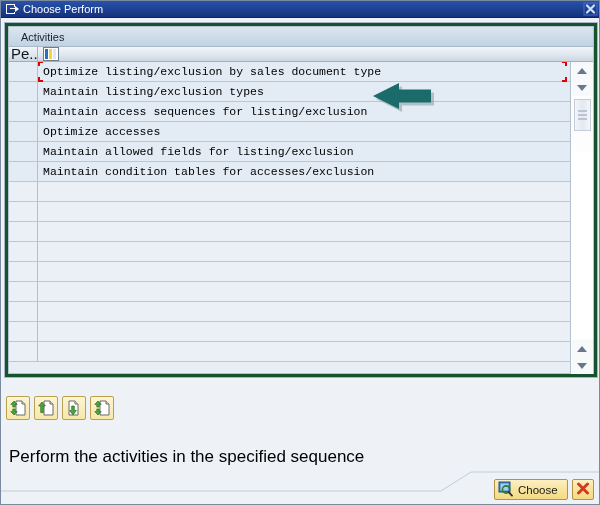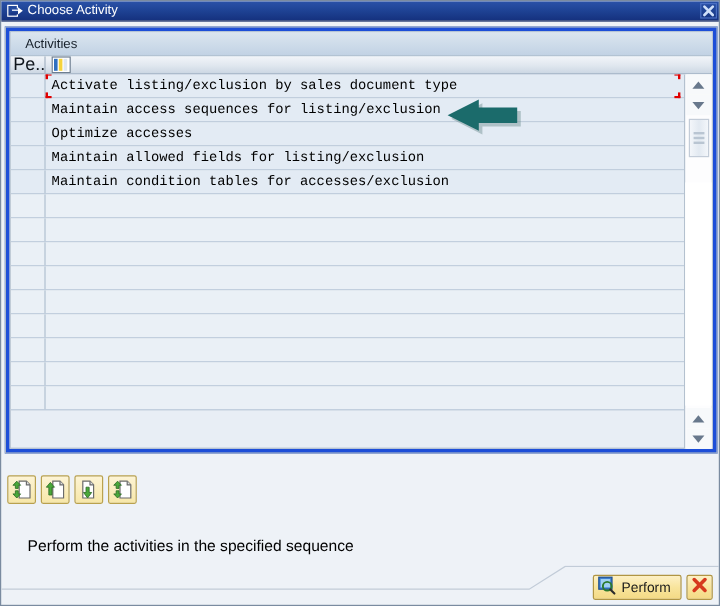--- a/index.html
+++ b/index.html
@@ -83,21 +83,21 @@
   }
   .title-close svg { display: block; }
 
   
   .panel {
     position: absolute;
     left: 3px; top: 21px;
     width: 594px; height: 356px;
     box-sizing: border-box;
     border: 1px solid #a8b6c6;
-    background: #1d4ed8;
+    background: #14532d;
   }
   .panel-inner {
     position: absolute;
     left: 3px; top: 3px;
     width: 586px; height: 348px;
     box-sizing: border-box;
     border: 1px solid #b4c1cf;
     background: #e8eef5;
   }
 
@@ -310,22 +310,22 @@
     display: flex;
     align-items: center;
     justify-content: center;
     cursor: pointer;
   }
   .nav-btn svg { display: block; }
 
   
   .status {
     position: absolute;
-    left: 22px; top: 446px;
-    font-size: 13px;
+    left: 8px; top: 446px;
+    font-size: 17px;
     color: #000000;
     white-space: nowrap;
   }
 
   
   .bottom-sep {
     position: absolute;
     left: 0; top: 470px;
     width: 600px; height: 34px;
     overflow: hidden;
@@ -371,21 +371,21 @@
 
 <div class="dialog">
 
   <div class="titlebar">
     <div class="title-icon">
       <span class="box"></span>
       <span class="cut"></span>
       <span class="arrow"></span>
       <span class="arrowhead"></span>
     </div>
-    <div class="title-text">Choose Activity</div>
+    <div class="title-text">Choose Perform</div>
     <div class="title-close">
       <svg width="15" height="14" viewBox="0 0 15 14">
         <rect x="1" y="1" width="13" height="12" fill="none" stroke="#4a6fc4" stroke-width="1"></rect>
         <path d="M4 3.5 L11 10.5 M11 3.5 L4 10.5" stroke="#cfe0fa" stroke-width="2.2" stroke-linecap="round"></path>
       </svg>
     </div>
   </div>
 
   <div class="panel">
     <div class="panel-inner">
@@ -403,31 +403,35 @@
                 <i class="b1"></i>
                 <i class="b2"></i>
                 <i class="b3"></i>
               </span>
           </div>
         </div>
 
         <div class="rows" id="rows-host">
             <div class="row">
               <div class="cell-pe"></div>
-              <div class="cell-name">Activate listing/exclusion by sales document type</div>
+              <div class="cell-name">Optimize listing/exclusion by sales document type</div>
               <div class="sel-marks">
                 <i class="tl-h"></i>
                 <i class="tl-v"></i>
                 <i class="bl-h"></i>
                 <i class="bl-v"></i>
                 <i class="tr-h"></i>
                 <i class="tr-v"></i>
                 <i class="br-h"></i>
                 <i class="br-v"></i>
               </div>
+            </div>
+            <div class="row">
+              <div class="cell-pe"></div>
+              <div class="cell-name">Maintain listing/exclusion types</div>
             </div>
             <div class="row">
               <div class="cell-pe"></div>
               <div class="cell-name">Maintain access sequences for listing/exclusion</div>
             </div>
             <div class="row">
               <div class="cell-pe"></div>
               <div class="cell-name">Optimize accesses</div>
             </div>
             <div class="row">
@@ -556,21 +560,21 @@
   <div class="action-bar">
     <div class="btn-choose">
       <span>
         <svg width="16" height="16" viewBox="0 0 16 16">
           <rect x="1" y="1" width="11" height="10" fill="#3f7fd0" stroke="#1d4f8f" stroke-width="1"></rect>
           <rect x="2.5" y="2.5" width="8" height="7" fill="#9fd0f2"></rect>
           <circle cx="8" cy="8.5" r="3.6" fill="none" stroke="#2c7a2c" stroke-width="1.6"></circle>
           <path d="M10.6 11.2 L14 14.6" stroke="#2c2c2c" stroke-width="1.8" stroke-linecap="round"></path>
         </svg>
       </span>
-      <span class="lbl">Perform</span>
+      <span class="lbl">Choose</span>
     </div>
     <div class="btn-cancel">
       <span>
         <svg width="14" height="14" viewBox="0 0 14 14">
           <path d="M2.5 2 L11.5 11 M11.5 2 L2.5 11" stroke="#d63a1e" stroke-width="3" stroke-linecap="round"></path>
         </svg>
       </span>
     </div>
   </div>
 

